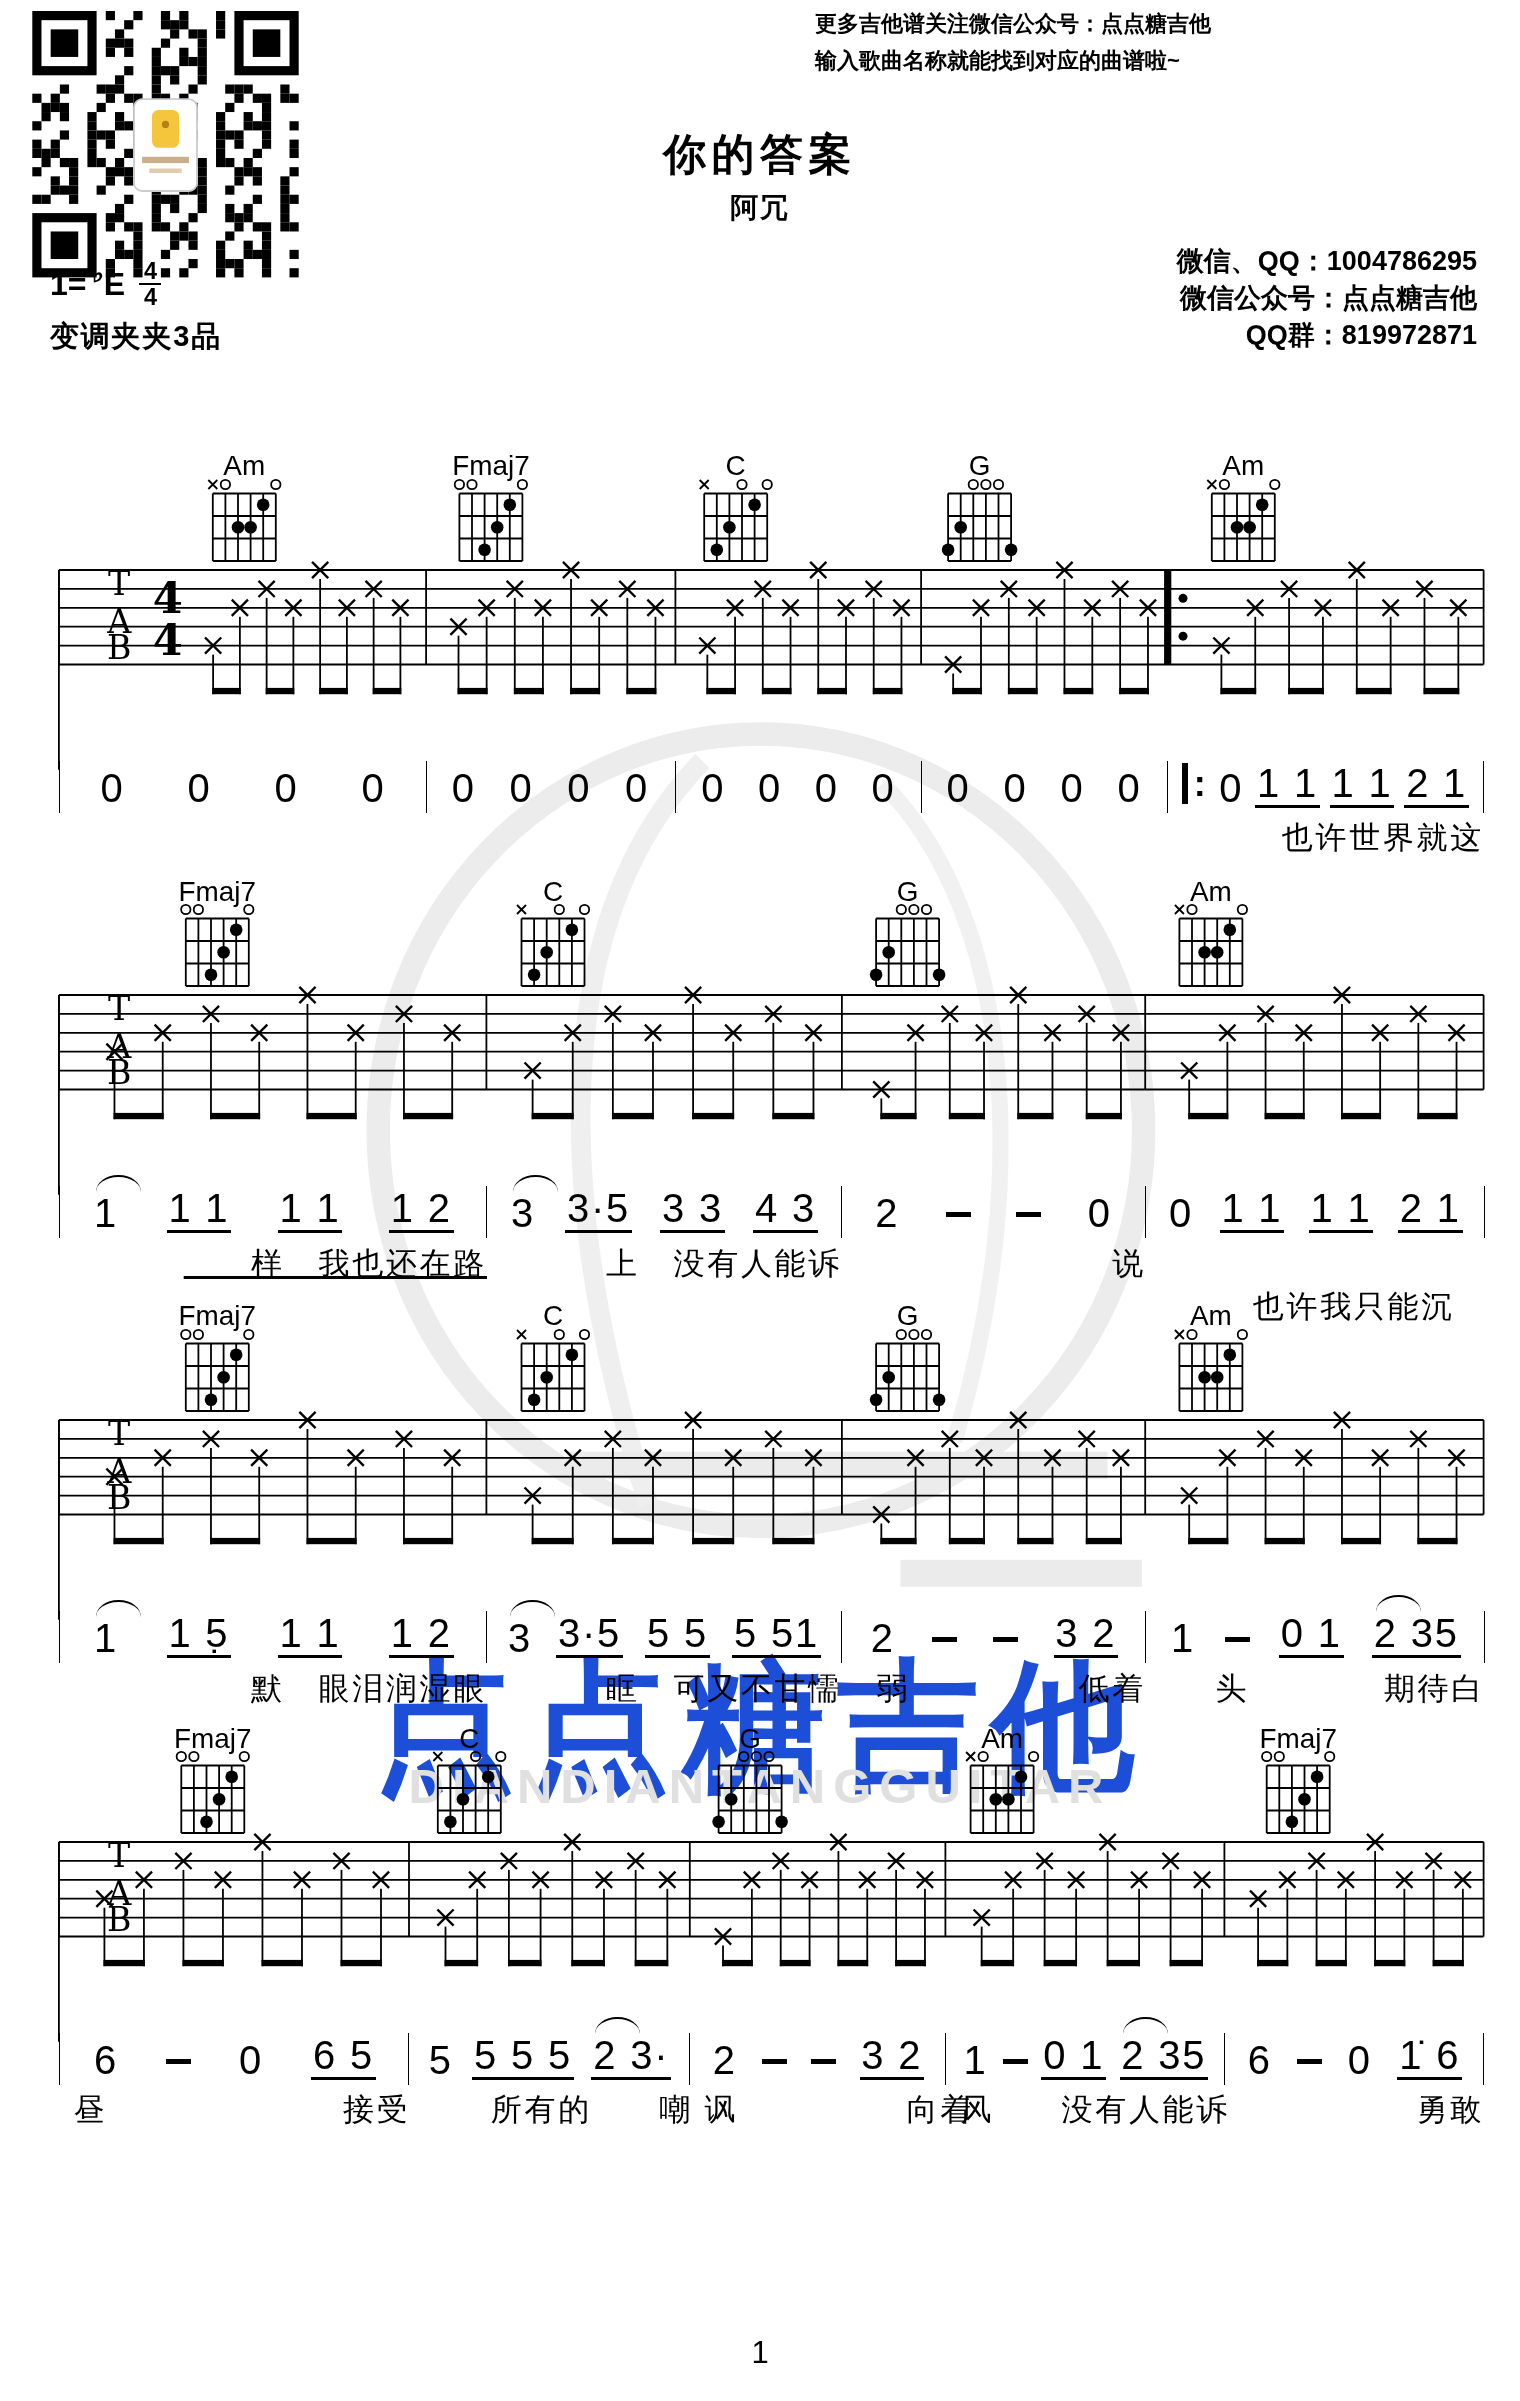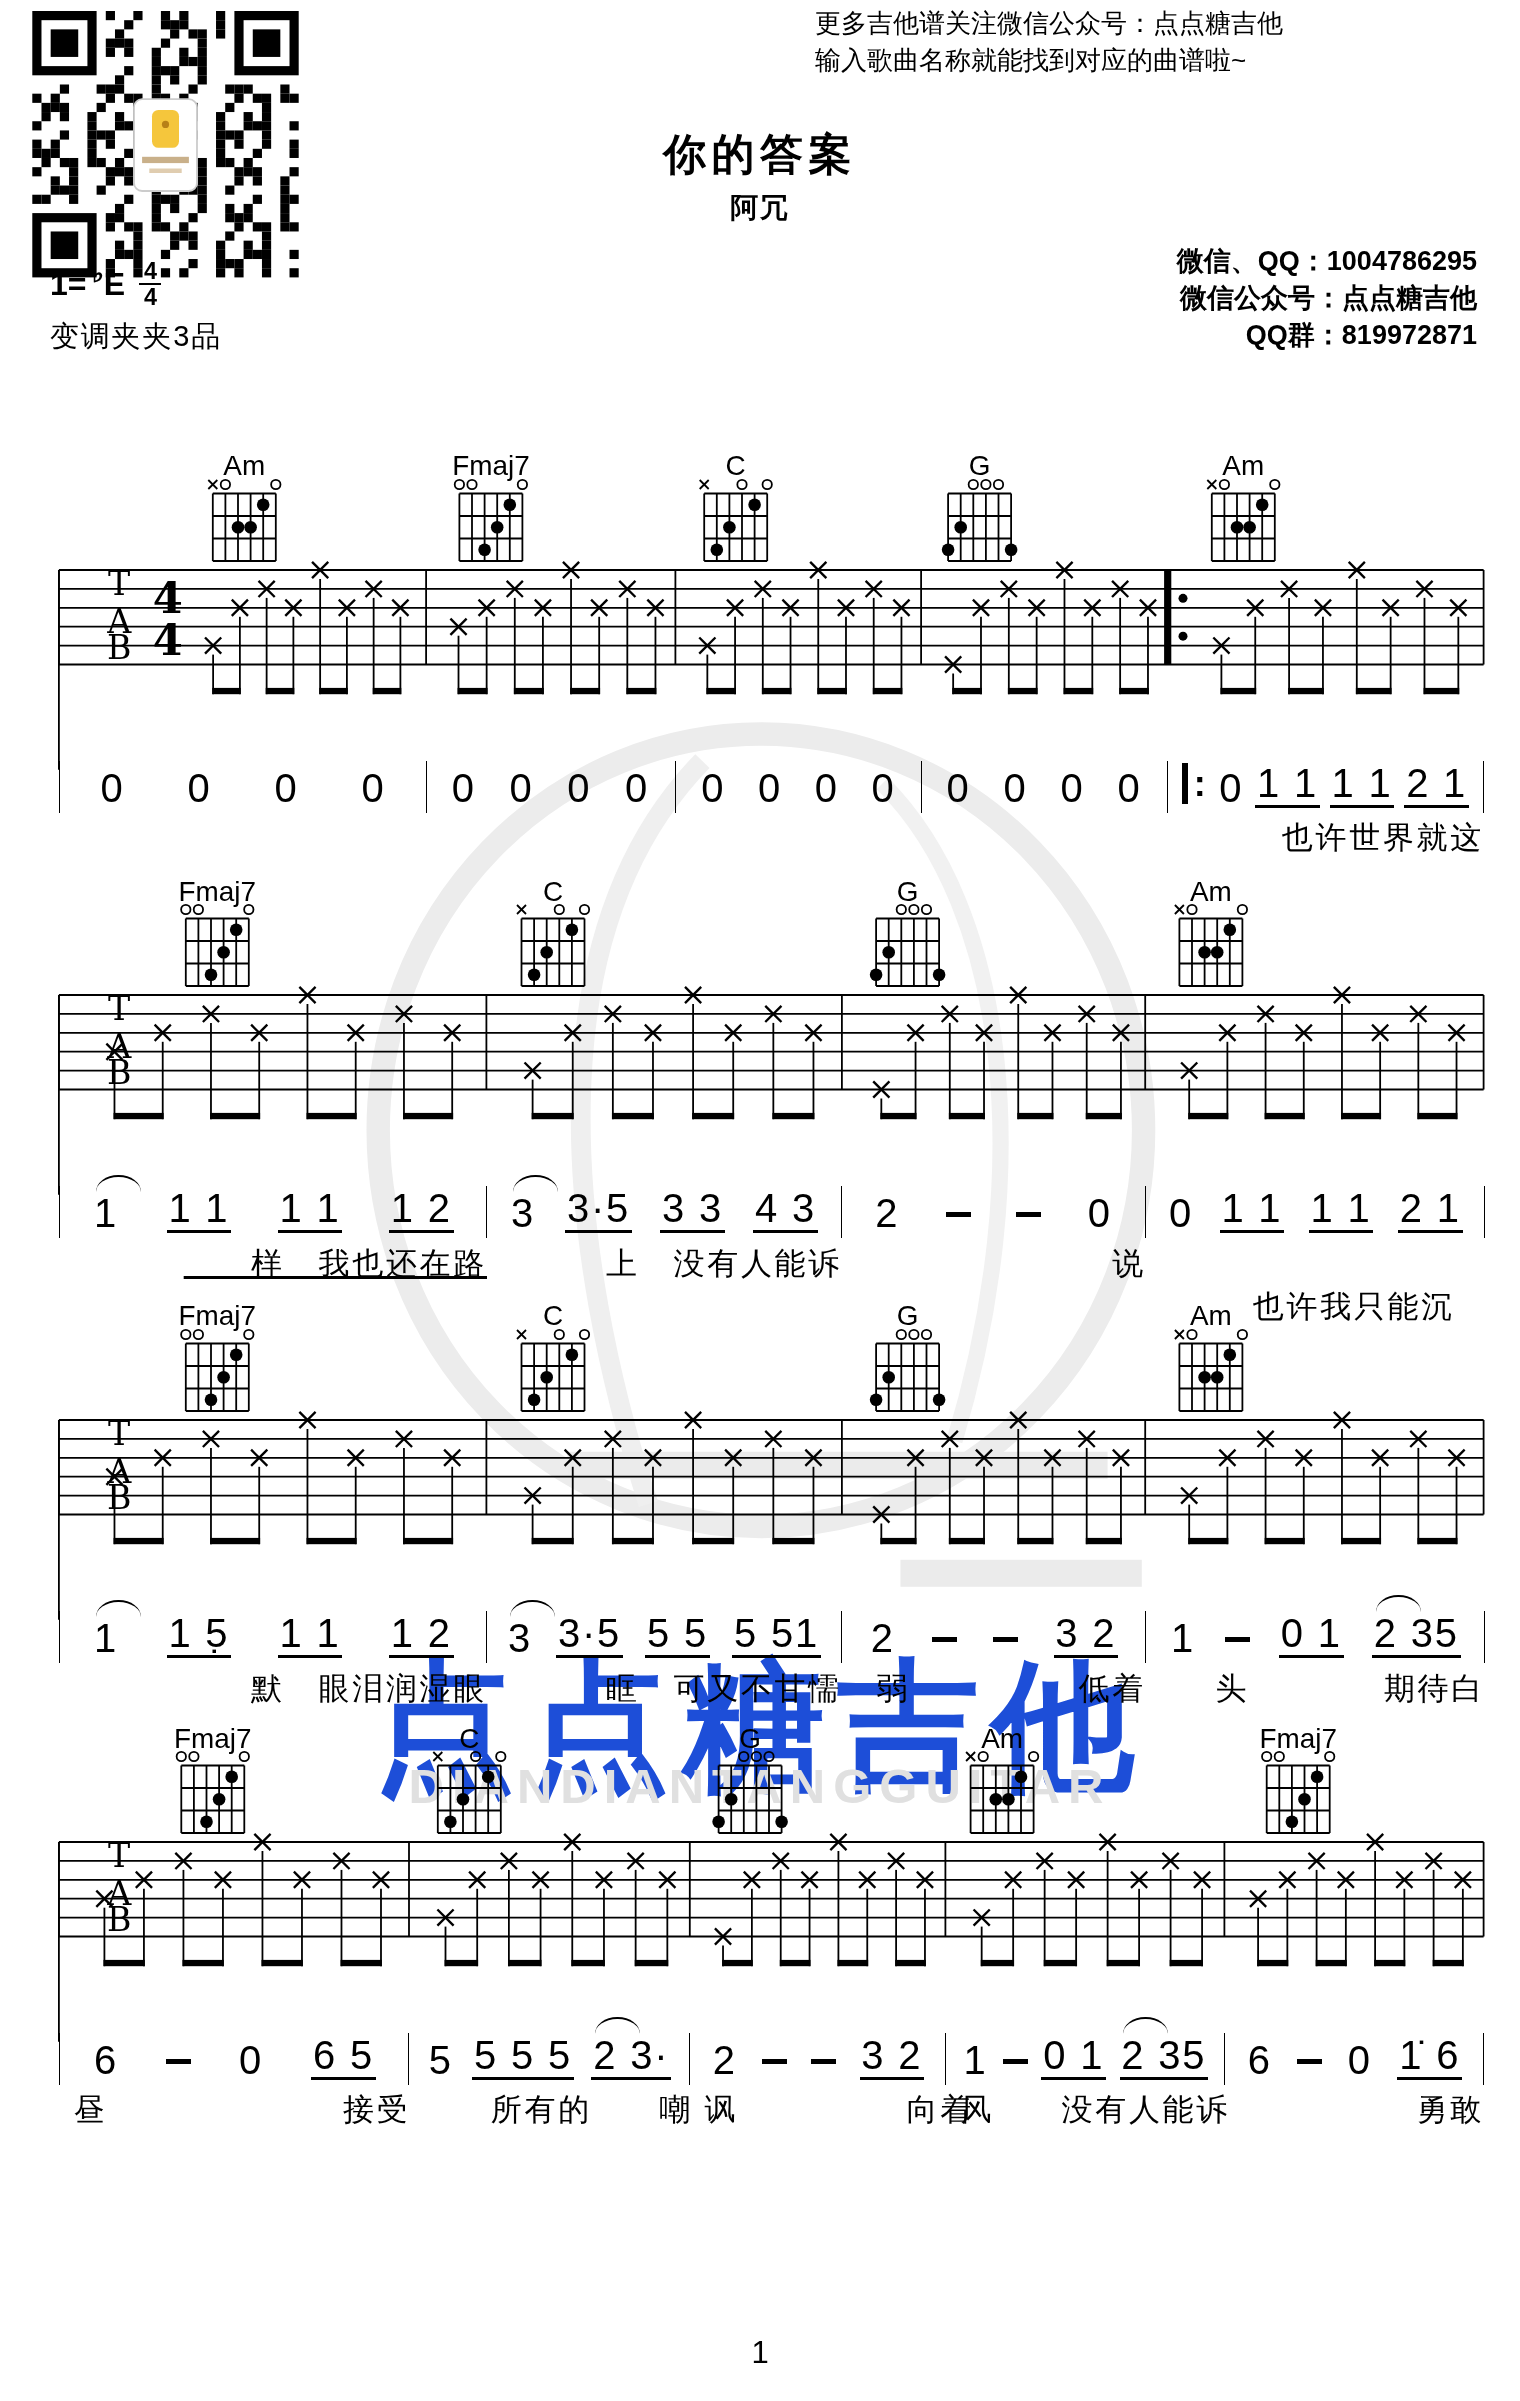--- a/index.html
+++ b/index.html
@@ -4,28 +4,28 @@
 <style>
   html,body{margin:0;padding:0;background:#888;}
   .page{position:relative;width:1520px;height:2401px;background:#ffffff;overflow:hidden;
         font-family:"Liberation Sans",sans-serif;color:#000;}
   .layer{position:absolute;z-index:1;}
   
   .wm{position:absolute;z-index:0;white-space:nowrap;font-weight:bold;}
   .wm-cn{top:1632px;left:50%;transform:translateX(-50%);font-size:142px;letter-spacing:12.6px;color:#1d4ed8;}
   .wm-en{top:1758px;left:50%;transform:translateX(-50%);font-size:49px;letter-spacing:8px;color:#e0e0e0;}
   
-  .promo{left:815px;top:5.4px;font-size:26px;line-height:37px;font-weight:normal;}
+  .promo{left:815px;top:5.4px;font-size:22px;line-height:37px;font-weight:bold;}
   .title{left:0;top:126px;width:100%;text-align:center;font-size:43px;font-weight:bold;letter-spacing:5.4px;}
   .artist{left:0;top:189px;width:100%;text-align:center;font-size:28px;letter-spacing:1.8px;font-weight:bold;}
   .keyline{left:50px;top:259px;font-size:32px;font-weight:bold;display:flex;align-items:center;}
   .keyline .flat{font-size:25px;position:relative;top:-10.8px;margin-left:5.4px;}
   .frac{display:inline-flex;flex-direction:column;align-items:center;font-size:23.4px;line-height:24px;margin-left:14.4px;font-weight:bold;}
   .frac .ft{border-bottom:2.7px solid #000;padding:0 4.5px;}
-  .capo{left:50px;top:317px;font-size:29px;font-weight:normal;letter-spacing:1.8px;}
+  .capo{left:50px;top:317px;font-size:29px;font-weight:bold;letter-spacing:1.8px;}
   .contact{right:43px;top:243px;text-align:right;font-size:27px;line-height:37px;font-weight:bold;margin-left:34px;}
   
   .ncell{position:absolute;display:flex;justify-content:space-around;align-items:flex-end;
          height:52px;padding:0 9px 5.4px 9px;box-sizing:border-box;border-right:1.8px solid #000;z-index:1;}
   .ncell.first{border-left:1.8px solid #000;}
   .tok{font-size:40px;line-height:1;position:relative;padding:0 1.8px;letter-spacing:1.8px;white-space:pre;}
   .tok.ul{border-bottom:3.6px solid #000;padding-bottom:1.8px;}
   .tok.tie::before{content:"";position:absolute;left:3.6px;top:-18px;width:45px;height:15.3px;
       border-top:2.7px solid #000;border-radius:50% 50% 0 0 / 100% 100% 0 0;}
   .dash{width:25px;height:5.4px;background:#000;margin-bottom:15.3px;}

